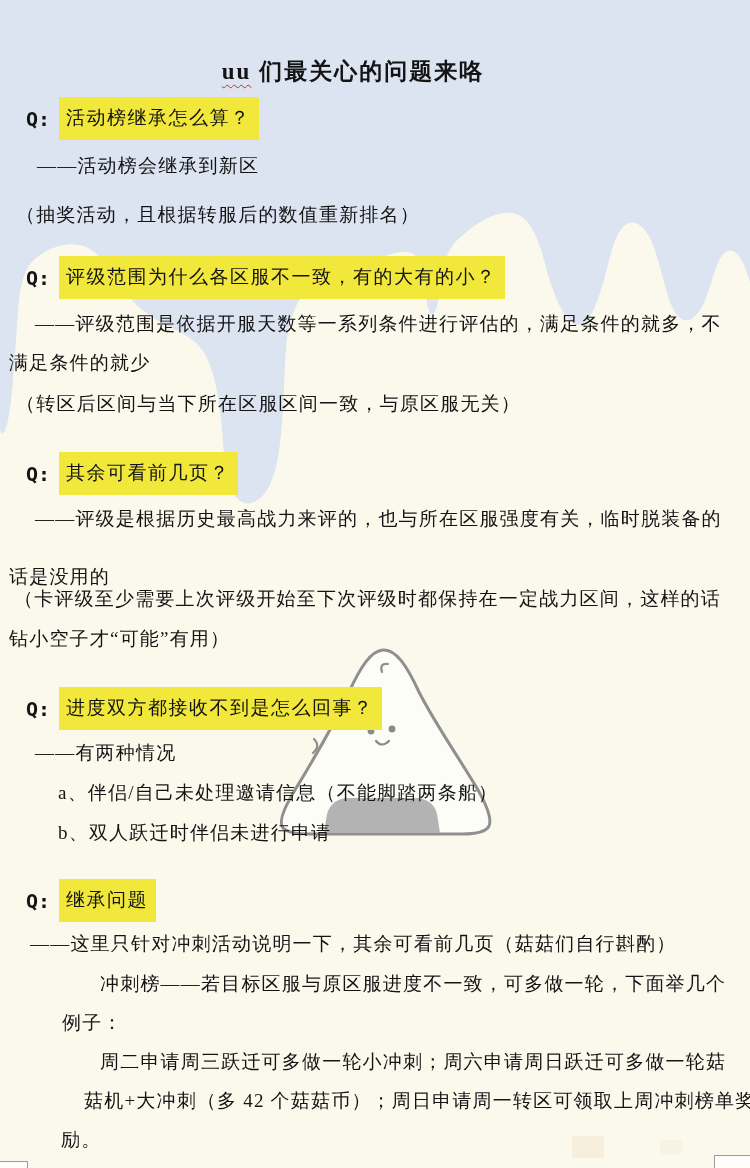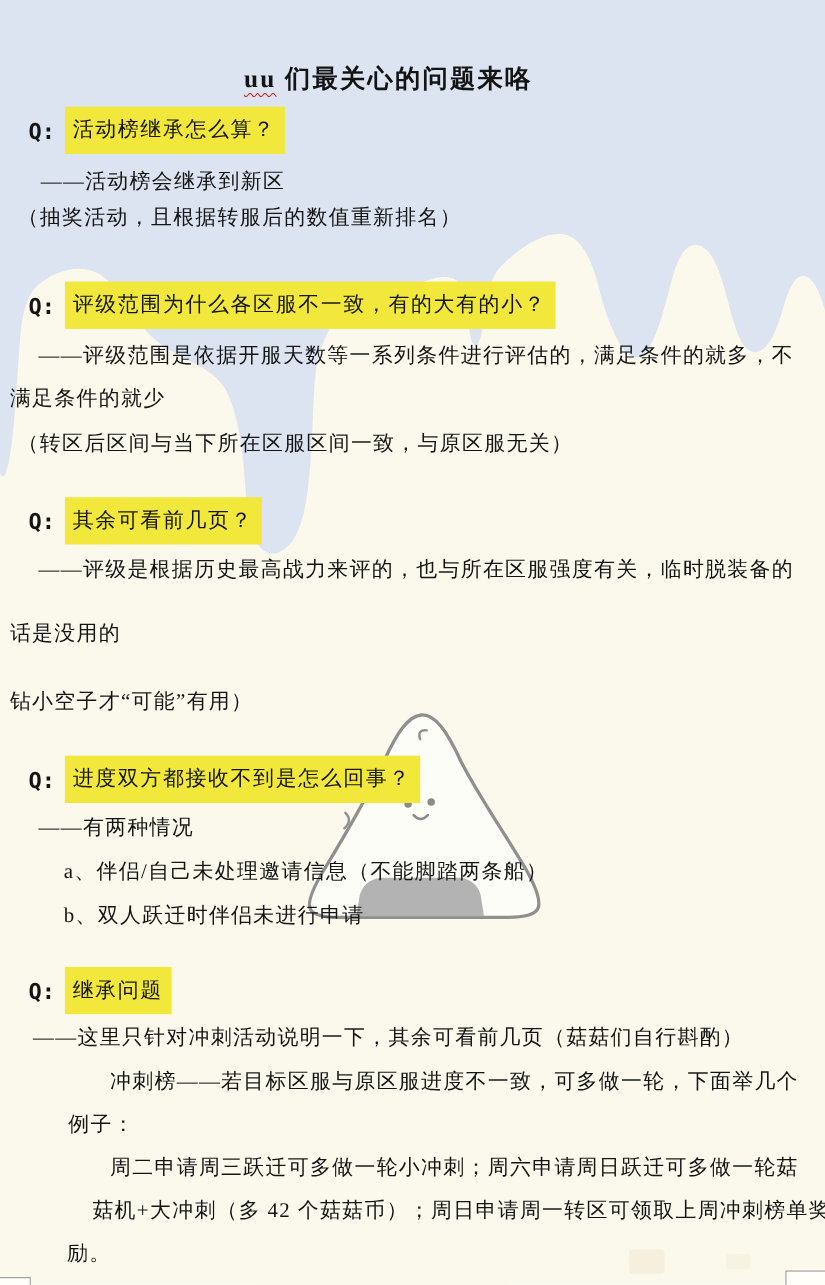--- a/index.html
+++ b/index.html
@@ -102,36 +102,37 @@
 
   <div class="title">
     <span class="squiggle">uu</span><span> 们最关心的问题来咯</span>
   </div>
 
   <div class="qrow" style="top:100px;left:26px;">
     <span class="qmark">Q:</span>
     <span class="hl">活动榜继承怎么算？</span>
   </div>
   <div class="line" style="top:153px;left:37px;">——活动榜会继承到新区</div>
-  <div class="line" style="top:186px;left:16px;text-align:center;">（抽奖活动，且根据转服后的数值重新排名）</div>
+  <div class="line" style="top:202px;left:16px;text-align:center;">（抽奖活动，且根据转服后的数值重新排名）</div>
 
   <div class="qrow" style="top:259px;left:26px;">
     <span class="qmark">Q:</span>
     <span class="hl">评级范围为什么各区服不一致，有的大有的小？</span>
   </div>
   <div class="line" style="top:311px;left:35px;">——评级范围是依据开服天数等一系列条件进行评估的，满足条件的就多，不</div>
   <div class="line" style="top:350px;left:9px;">满足条件的就少</div>
   <div class="line" style="top:391px;left:16px;">（转区后区间与当下所在区服区间一致，与原区服无关）</div>
 
   <div class="qrow" style="top:455px;left:26px;">
     <span class="qmark">Q:</span>
     <span class="hl">其余可看前几页？</span>
   </div>
   <div class="line" style="top:506px;left:35px;">——评级是根据历史最高战力来评的，也与所在区服强度有关，临时脱装备的</div>
   <div class="line" style="top:564px;left:9px;">话是没用的</div>
+  <div class="line" style="top:586px;left:14px;">（卡评级至少需要上次评级开始至下次评级时都保持在一定战力区间，这样的话</div>
   <div class="line" style="top:626px;left:9px;">钻小空子才“可能”有用）</div>
 
   <div class="qrow" style="top:690px;left:26px;">
     <span class="qmark">Q:</span>
     <span class="hl">进度双方都接收不到是怎么回事？</span>
   </div>
   <div class="line" style="top:740px;left:35px;">——有两种情况</div>
   <div class="line" style="top:780px;left:58px;">a、伴侣/自己未处理邀请信息（不能脚踏两条船）</div>
   <div class="line" style="top:820px;left:58px;">b、双人跃迁时伴侣未进行申请</div>
 

